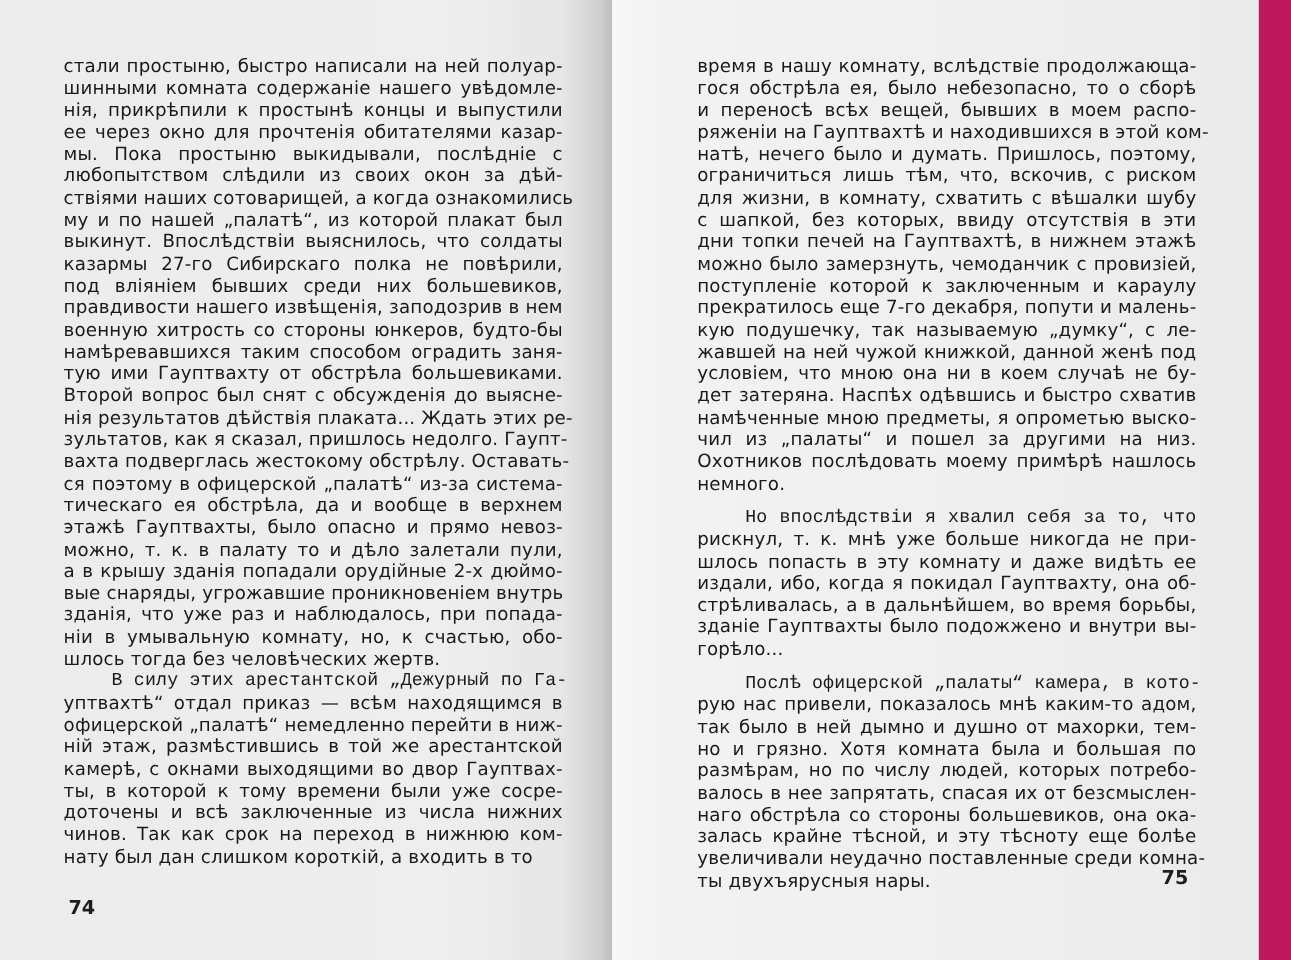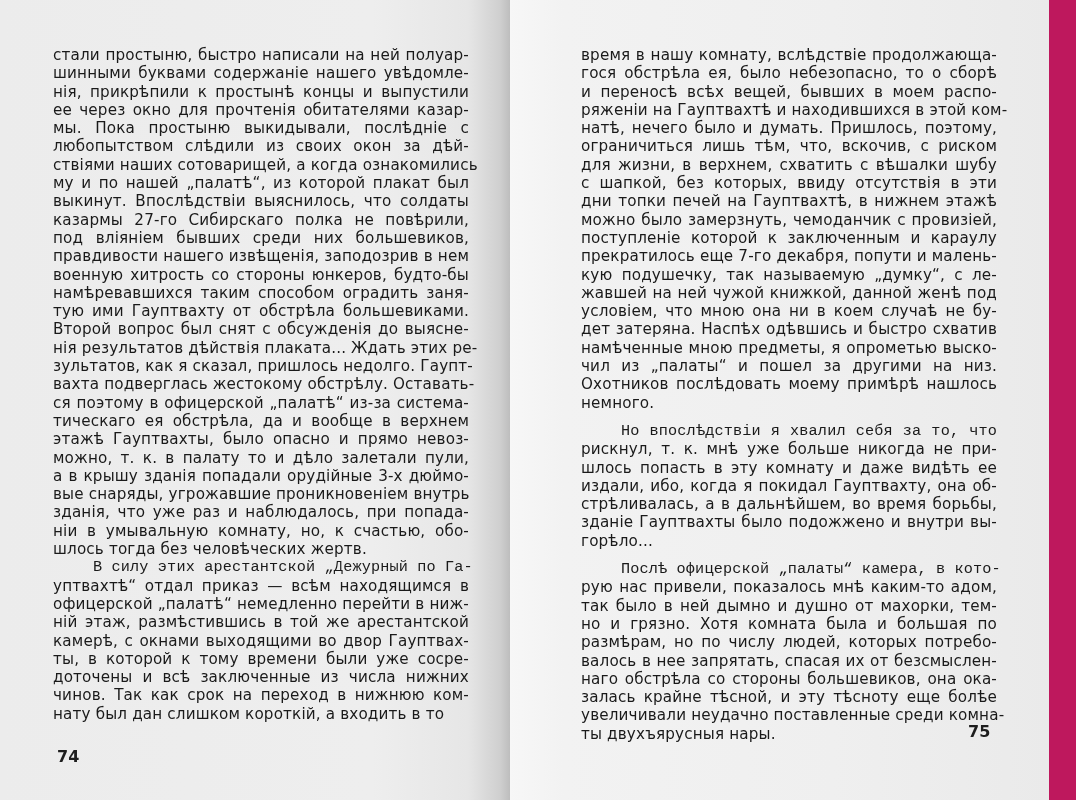--- a/index.html
+++ b/index.html
@@ -103,21 +103,21 @@
 </style>
 </head>
 <body>
 
 <div class="spread">
 
   <div class="page page-left">
     <div class="text-block" id="left-text">
         <div class="paragraph">
           <span class="line">стали простыню, быстро написали на ней полуар-</span>
-          <span class="line">шинными буквами содержаніе нашего  увѣдомле-</span>
+          <span class="line">шинными комната содержаніе нашего  увѣдомле-</span>
           <span class="line">нія, прикрѣпили к простынѣ концы  и выпустили</span>
           <span class="line">ее через окно для прочтенія обитателями  казар-</span>
           <span class="line">мы. Пока простыню  выкидывали,  послѣдніе  с</span>
           <span class="line">любопытством  слѣдили из своих  окон за  дѣй-</span>
           <span class="line">ствіями наших сотоварищей, а когда ознакомились</span>
           <span class="line">му и по нашей „палатѣ“, из которой плакат был</span>
           <span class="line">выкинут. Впослѣдствіи выяснилось,  что  солдаты</span>
           <span class="line">казармы 27-го Сибирскаго  полка  не  повѣрили,</span>
           <span class="line">под вліяніем  бывших  среди  них  большевиков,</span>
           <span class="line">правдивости нашего извѣщенія, заподозрив в нем</span>
@@ -125,21 +125,21 @@
           <span class="line">намѣревавшихся таким способом оградить  заня-</span>
           <span class="line">тую ими Гауптвахту от обстрѣла  большевиками.</span>
           <span class="line">Второй вопрос был снят с обсужденія до выясне-</span>
           <span class="line">нія результатов дѣйствія плаката... Ждать этих ре-</span>
           <span class="line">зультатов, как я сказал, пришлось недолго. Гаупт-</span>
           <span class="line">вахта подверглась жестокому обстрѣлу. Оставать-</span>
           <span class="line">ся поэтому в офицерской „палатѣ“ из-за система-</span>
           <span class="line">тическаго ея обстрѣла, да и вообще  в  верхнем</span>
           <span class="line">этажѣ Гауптвахты, было опасно  и прямо  невоз-</span>
           <span class="line">можно, т. к. в палату то и дѣло залетали  пули,</span>
-          <span class="line">а в крышу зданія попадали орудійные 3-х дюймо-</span>
+          <span class="line">а в крышу зданія попадали орудійные 2-х дюймо-</span>
           <span class="line">вые снаряды, угрожавшие  проникновеніем внутрь</span>
           <span class="line">зданія, что уже раз и наблюдалось,  при  попада-</span>
           <span class="line">ніи в умывальную комнату,  но,  к счастью,  обо-</span>
           <span class="line last">шлось тогда без человѣческих жертв.</span>
         </div>
         <div class="paragraph">
           <span class="line indent">В силу этих арестантской  „Дежурный по Га-</span>
           <span class="line">уптвахтѣ“ отдал  приказ — всѣм находящимся  в</span>
           <span class="line">офицерской „палатѣ“ немедленно перейти в ниж-</span>
           <span class="line">ній этаж, размѣстившись в той  же  арестантской</span>
@@ -159,21 +159,21 @@
 
   <div class="page page-right">
     <div class="text-block" id="right-text">
         <div class="paragraph">
           <span class="line">время в нашу комнату, вслѣдствіе продолжающа-</span>
           <span class="line">гося обстрѣла ея, было небезопасно,  то о сборѣ</span>
           <span class="line">и переносѣ всѣх вещей, бывших  в моем  распо-</span>
           <span class="line">ряженіи на Гауптвахтѣ и находившихся в этой ком-</span>
           <span class="line">натѣ, нечего было и думать. Пришлось,  поэтому,</span>
           <span class="line">ограничиться лишь тѣм, что, вскочив,  с  риском</span>
-          <span class="line">для жизни, в верхнем, схватить с вѣшалки  шубу</span>
+          <span class="line">для жизни, в комнату, схватить с вѣшалки  шубу</span>
           <span class="line">с шапкой, без которых, ввиду  отсутствія  в  эти</span>
           <span class="line">дни топки печей на Гауптвахтѣ, в нижнем  этажѣ</span>
           <span class="line">можно было замерзнуть, чемоданчик  с провизіей,</span>
           <span class="line">поступленіе которой  к заключенным  и  караулу</span>
           <span class="line">прекратилось еще 7-го декабря, попути и малень-</span>
           <span class="line">кую подушечку,  так  называемую „думку“, с ле-</span>
           <span class="line">жавшей на ней чужой книжкой, данной женѣ под</span>
           <span class="line">условіем, что мною она ни в коем  случаѣ не бу-</span>
           <span class="line">дет затеряна. Наспѣх одѣвшись и быстро  схватив</span>
           <span class="line">намѣченные мною предметы, я опрометью выско-</span>

